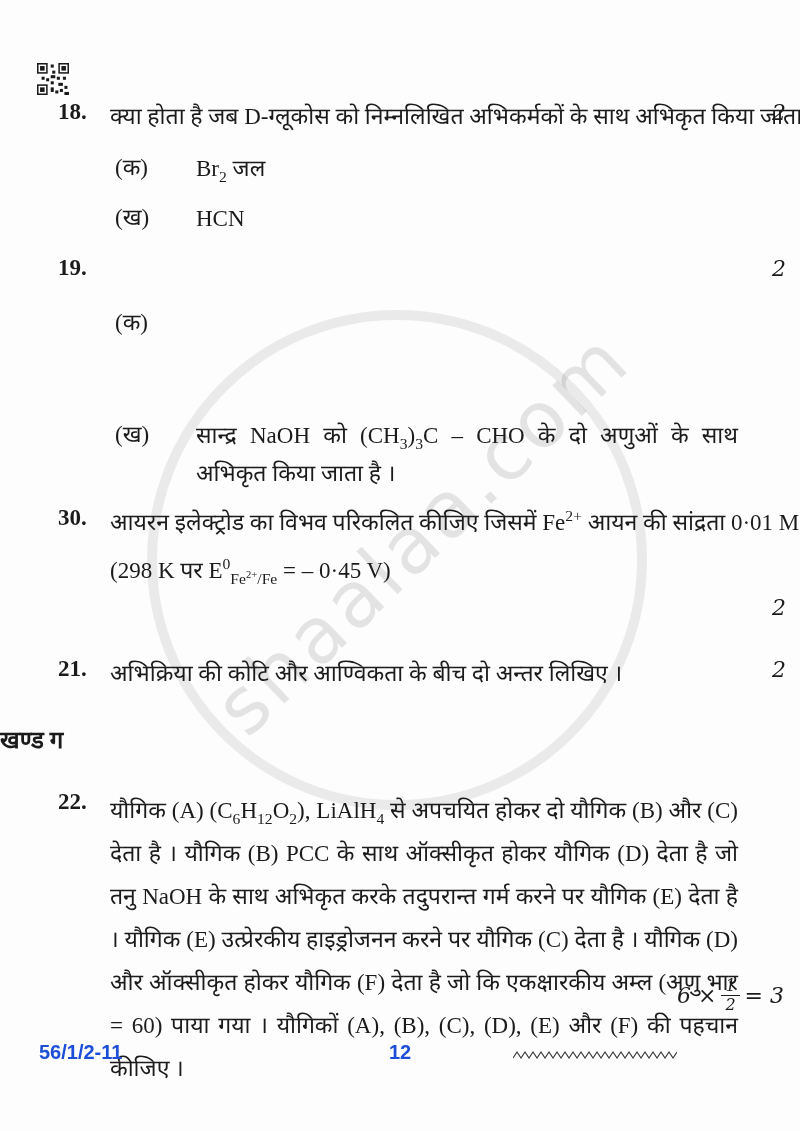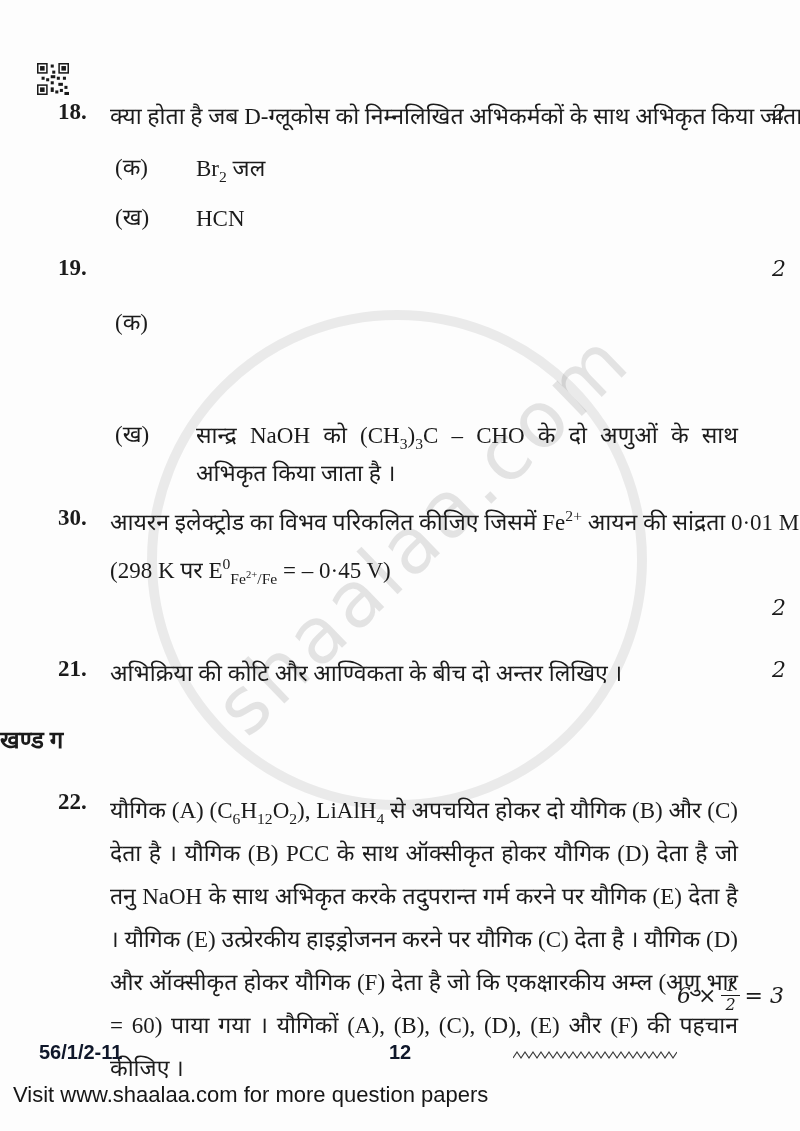--- a/index.html
+++ b/index.html
@@ -51,21 +51,21 @@
     position:absolute; right:2px; top:188px; display:inline-flex;
     align-items:center; gap:5px; font-style:italic;
     font-family:"DejaVu Serif",serif; font-size:22px;
   }
   .frac-stack { display:inline-flex; flex-direction:column; align-items:center;
     font-size:16px; line-height:1.1; }
   .frac-num { border-bottom:1.5px solid #1b1b1b; padding:0 4px; }
   
   .footer { position:absolute; left:0; top:1041px; width:636px; height:24px;
     font-family:"Liberation Sans","DejaVu Sans",sans-serif; font-size:20px;
-    font-weight:600; color:#0f172a; }
+    font-weight:600; color:#1d4ed8; }
   .paper-code { position:absolute; left:39px; top:0; }
   .page-number { position:absolute; left:0; width:800px; text-align:center; top:0; }
   .zigzag { position:absolute; left:513px; top:8px; }
   .promo { position:absolute; left:13px; top:1082px;
     font-family:"Liberation Sans","DejaVu Sans",sans-serif;
     font-size:22px; color:#161616; }
 </style>
 </head>
 <body>
 
@@ -161,16 +161,15 @@
     </div>
 
     <div class="footer">
       <span class="paper-code">56/1/2-11</span>
       <span class="page-number">12</span>
       <svg class="zigzag" width="164" height="12" viewBox="0 0 164 12">
         <polyline fill="none" stroke="#3a3a3a" stroke-width="1.2" points="0,9 4,3 8,9 12,3 16,9 20,3 24,9 28,3 32,9 36,3 40,9 44,3 48,9 52,3 56,9 60,3 64,9 68,3 72,9 76,3 80,9 84,3 88,9 92,3 96,9 100,3 104,9 108,3 112,9 116,3 120,9 124,3 128,9 132,3 136,9 140,3 144,9 148,3 152,9 156,3 160,9 164,3"></polyline>
       </svg>
     </div>
 
-    <div class="promo">Visit www.shaalaa.com for more question papers</div>
 
   </div>
 </div>
 
 </body></html>

